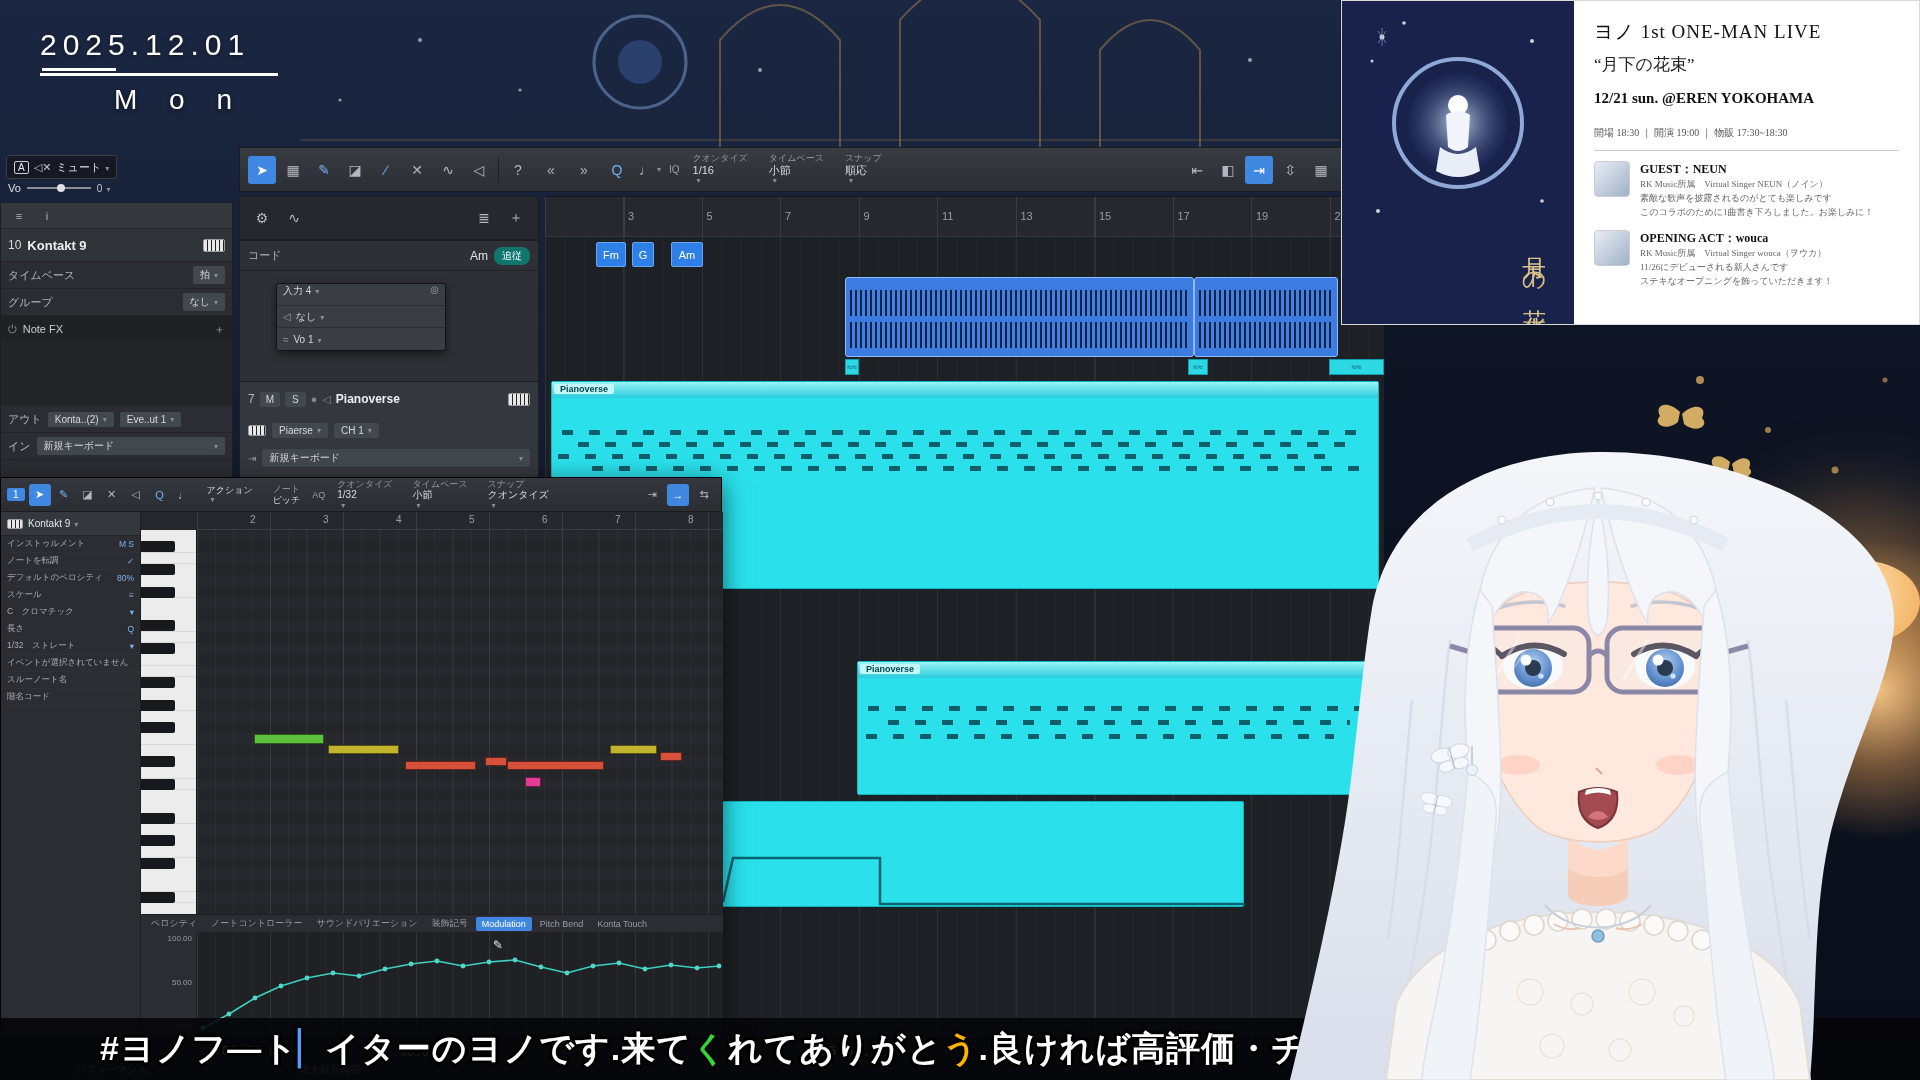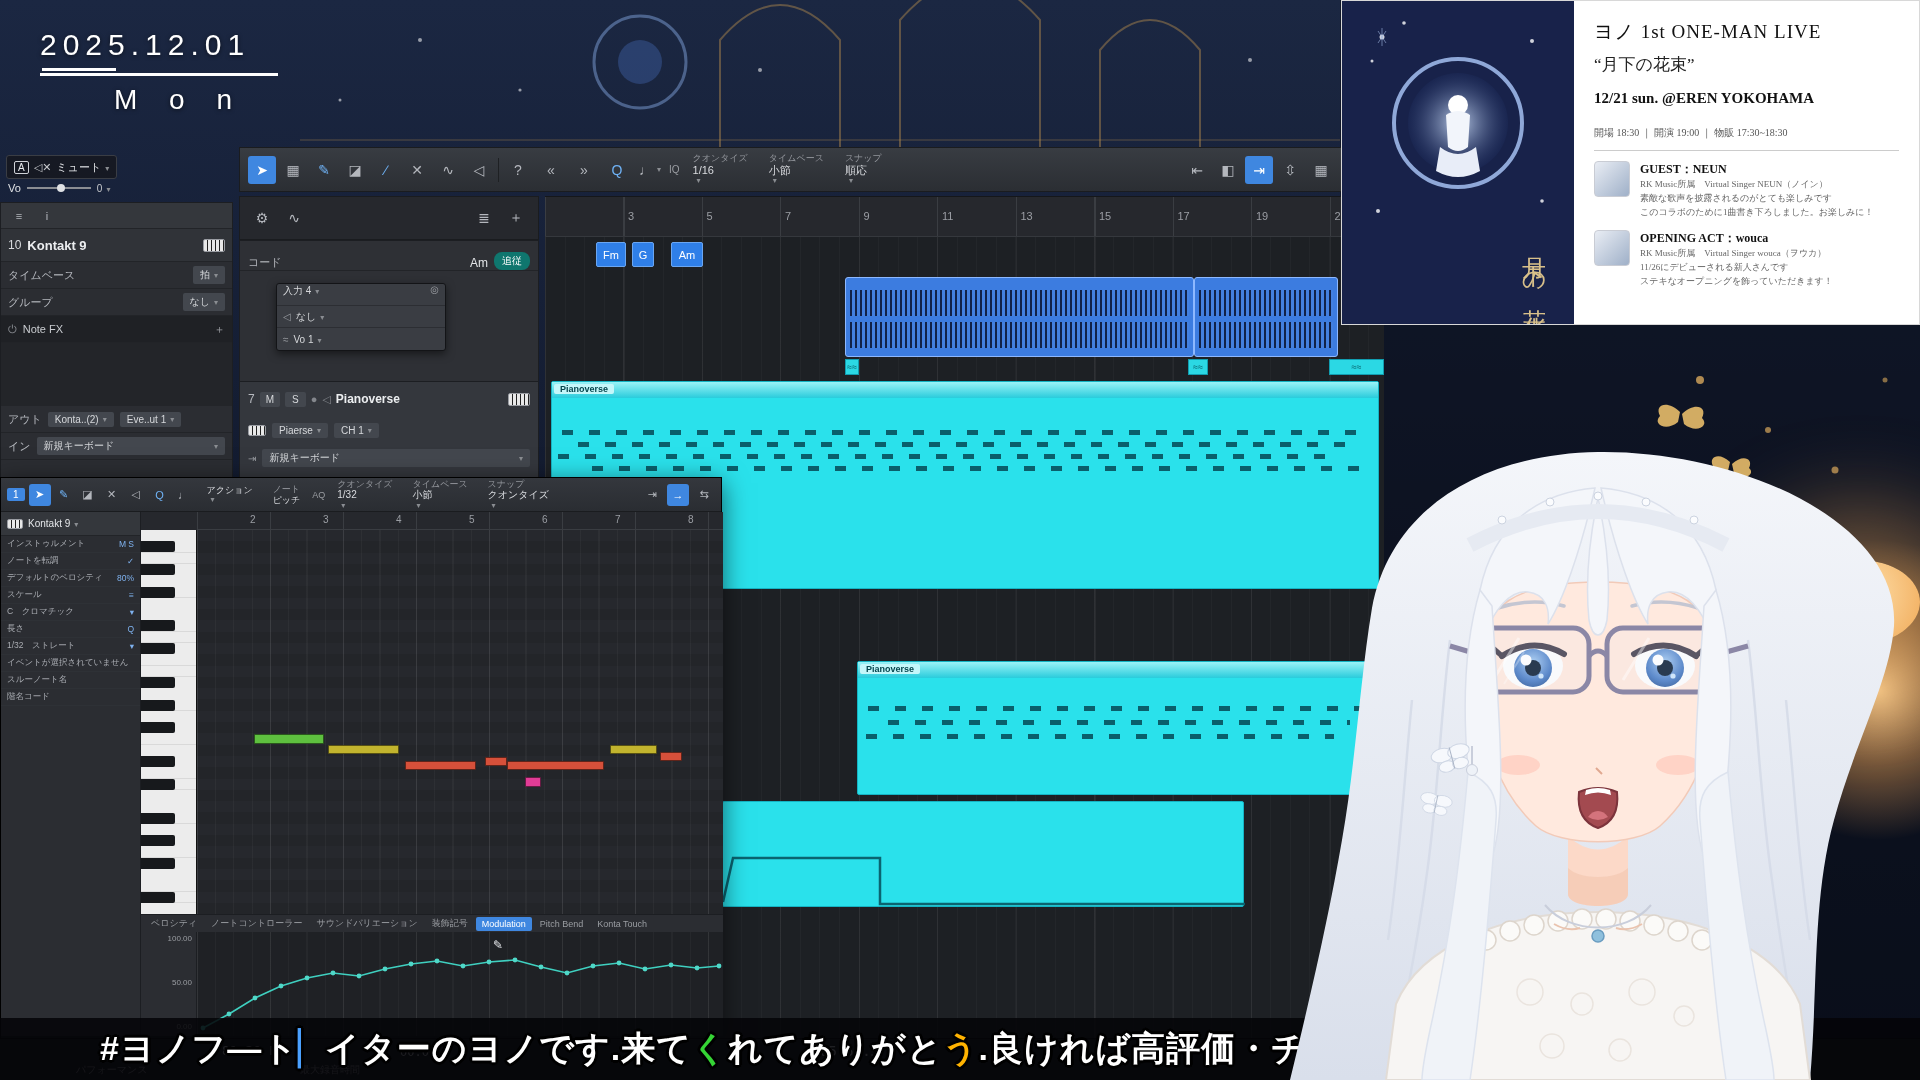--- a/index.html
+++ b/index.html
@@ -226,21 +226,21 @@
       <span class="cell caret" style="max-width:78px;overflow:hidden">Eve..ut 1</span>
     </div>
     <div class="insp-row">
       <span>イン</span>
       <span class="cell caret" style="flex:1;justify-content:space-between">新規キーボード</span>
     </div>
   </div>
 
   <div class="abs" style="left:239px;top:240px;width:300px;height:238px;background:#2e3035;border:1px solid #1c1e22;z-index:2">
 
-    <div style="display:flex;align-items:flex-end;gap:6px;height:30px;padding:0 8px;border-bottom:1px solid #222428">
+    <div style="display:flex;align-items:center;gap:6px;height:30px;padding:0 8px;border-bottom:1px solid #222428">
       <span style="font-size:11px;color:#b6b9bf">コード</span>
       <span style="flex:1"></span>
       <span style="font-size:12px;color:#e2e4e7">Am</span>
       <span style="background:#0f766e;color:#fff;font-size:10px;padding:2px 8px;border-radius:8px">追従</span>
     </div>
 
     <div class="abs" style="left:36px;top:42px;width:170px;background:#3a3d43;border:1px solid #131417;border-radius:3px;box-shadow:0 3px 8px rgba(0,0,0,.5)">
       <div style="display:flex;align-items:flex-start;height:22px;padding:0 6px;border-bottom:1px solid #2c2e33">
         <span style="font-size:10px;color:#d5d7da;flex:1" class="caret">入力 4</span>
         <span style="font-size:10px;color:#9a9da2">◎</span>

